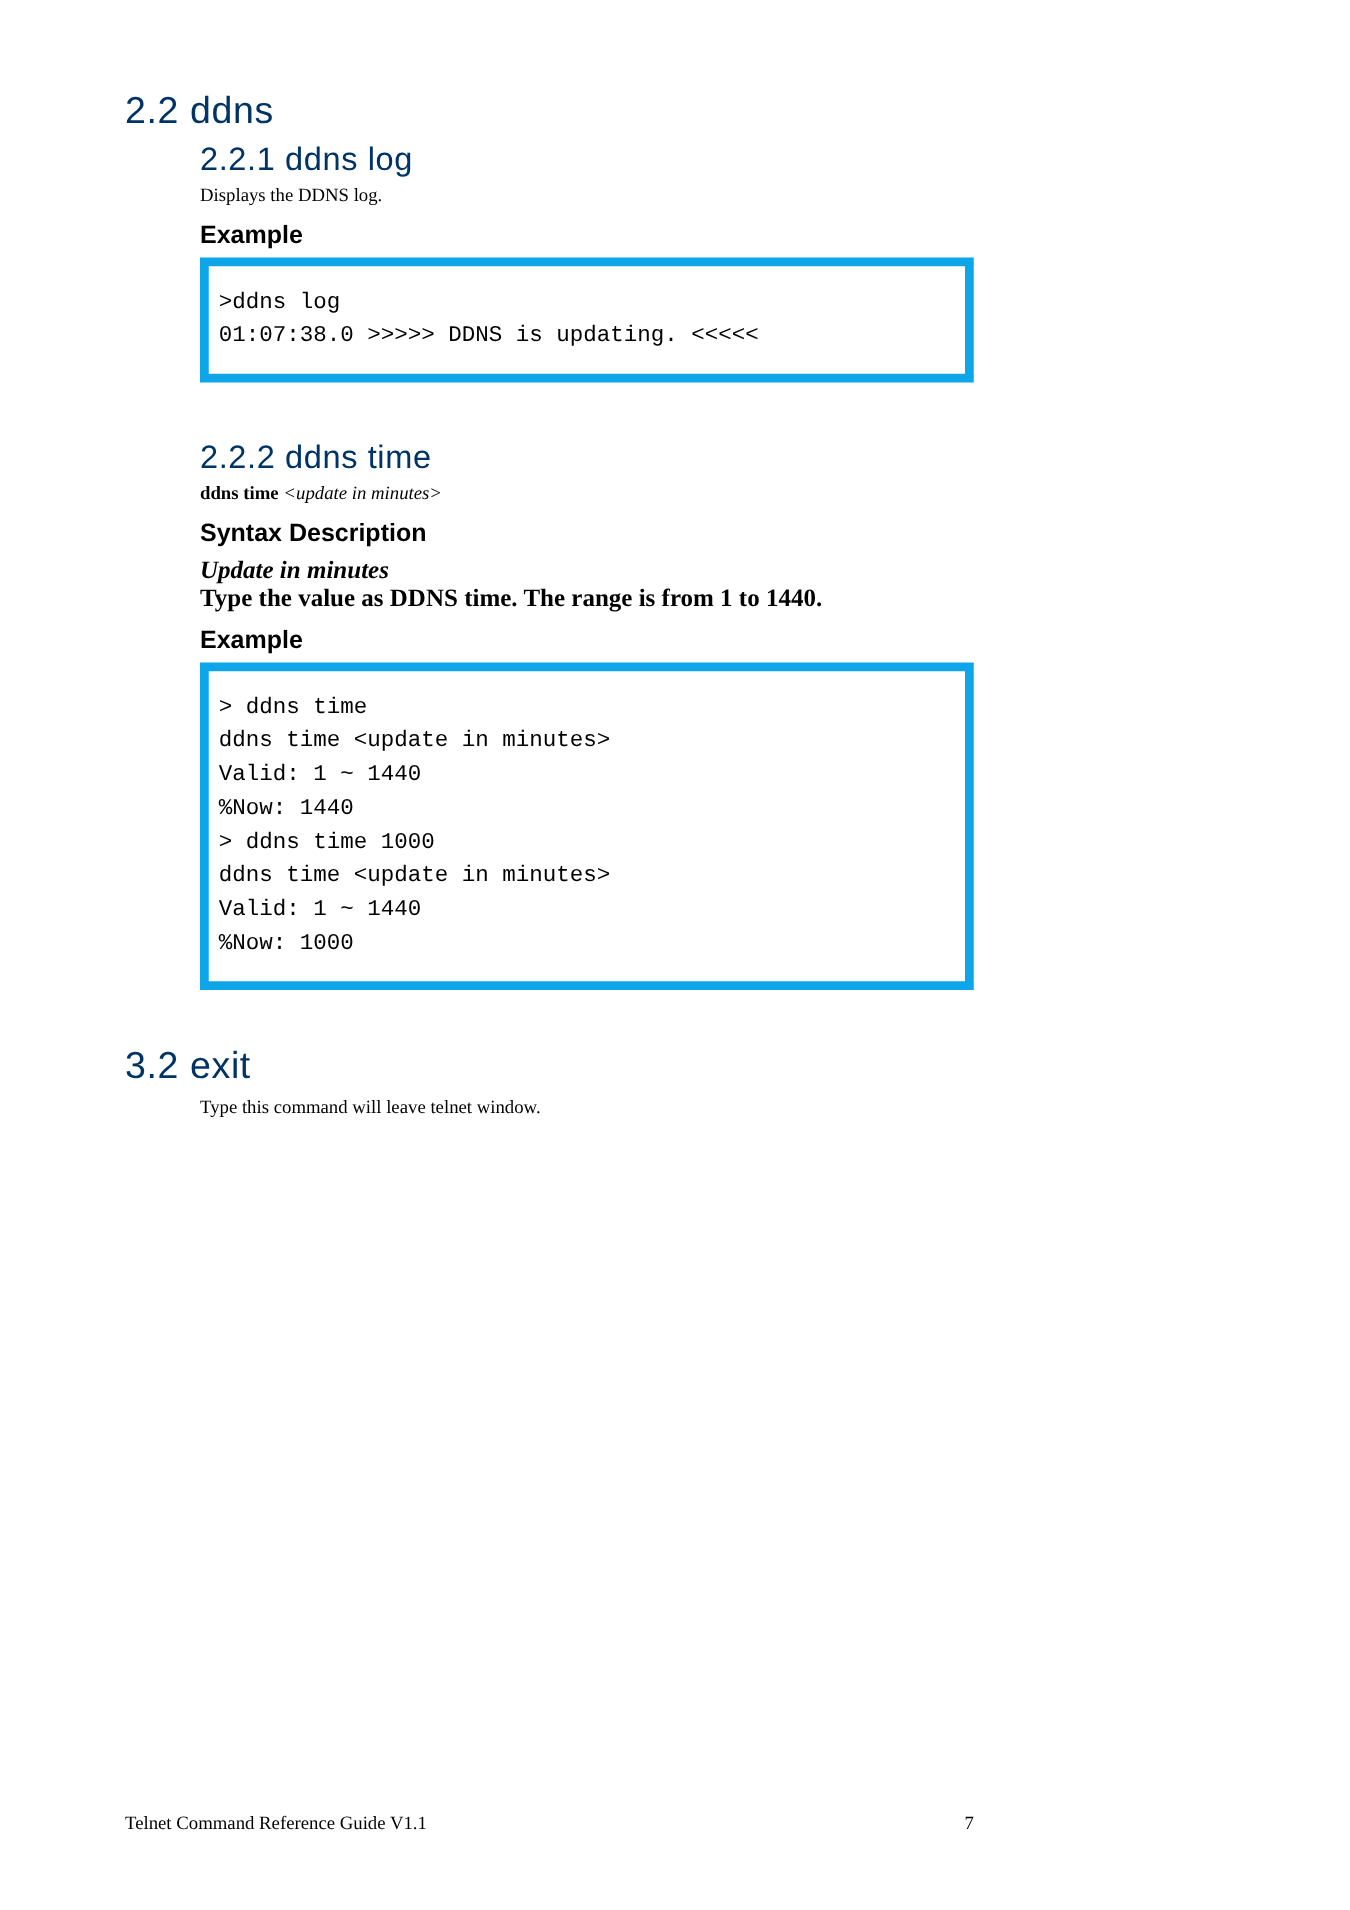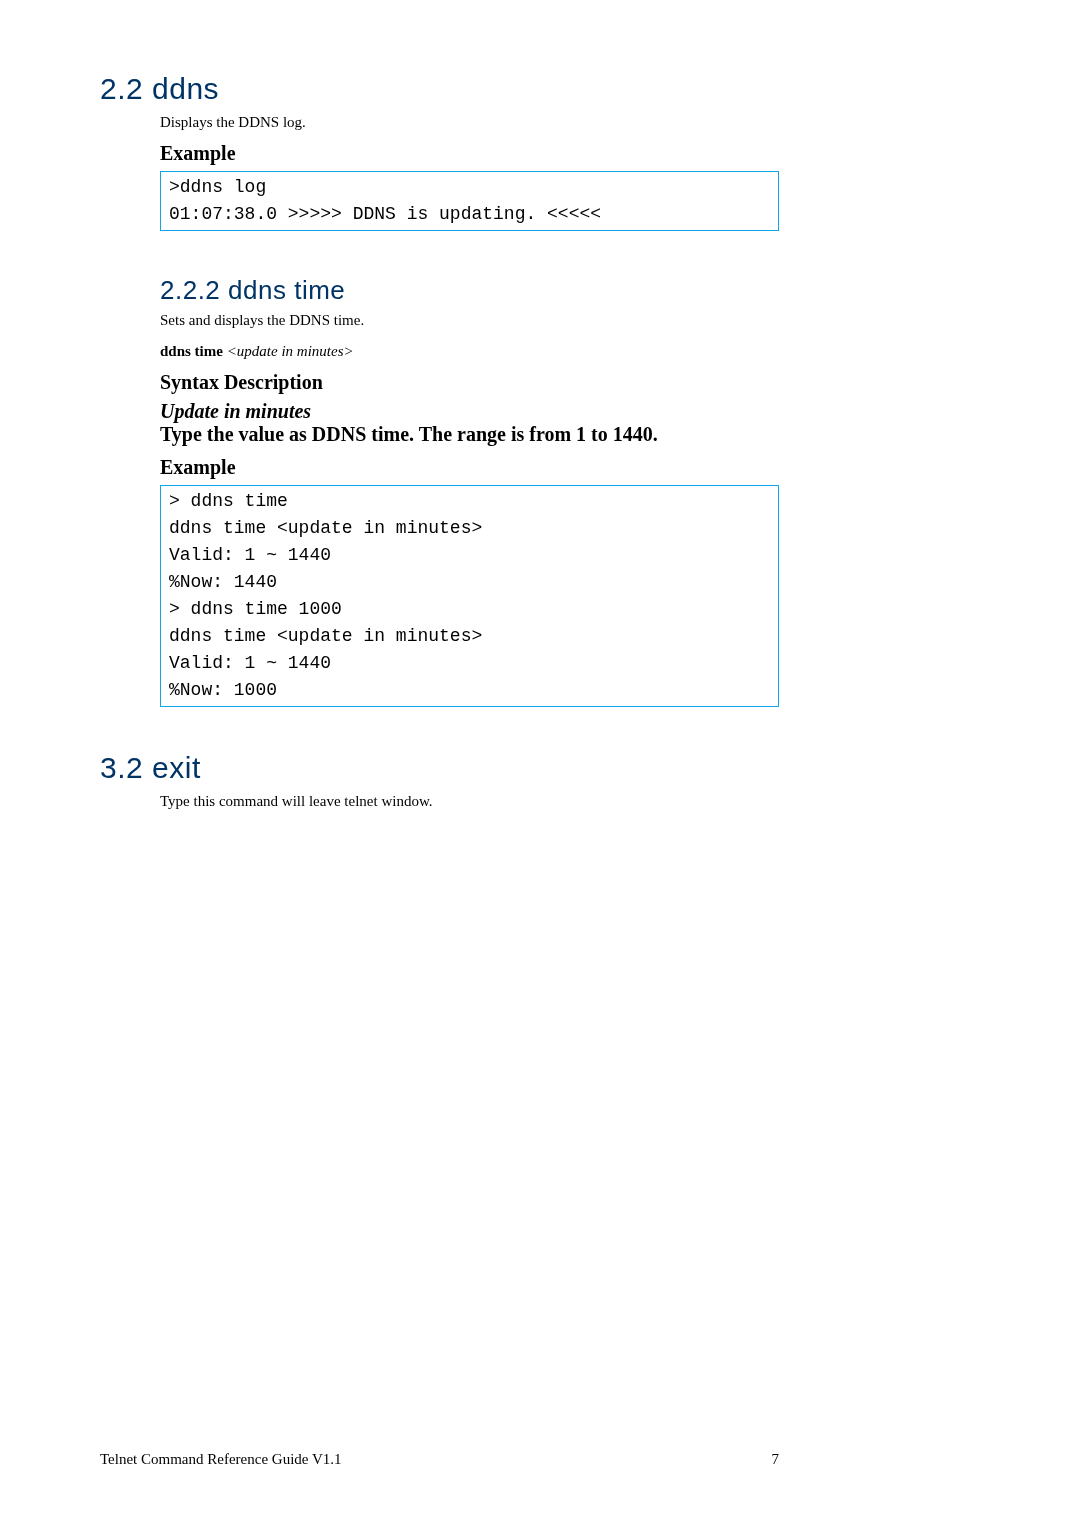--- a/index.html
+++ b/index.html
@@ -36,30 +36,30 @@
   }
   .sub-block {
     margin-left: 60px;
   }
   .body-text {
     font-size: 15px;
     margin: 4px 0 10px 0;
     line-height: 1.35;
   }
   .bold-label {
-    font-family: Liberation Serif, serif;
+    font-family: Liberation Sans, sans-serif;
     font-weight: bold;
     font-size: 20px;
     margin: 10px 0 6px 0;
   }
   .code-box {
-    border: 1px solid #0ea5e9;
+    border: 7px solid #0ea5e9;
     font-family: "Courier New", Courier, monospace;
     font-size: 18px;
-    padding: 2px 8px;
+    padding: 16px 8px;
     line-height: 1.5;
     white-space: pre;
     margin: 0 0 18px 0;
   }
   .syntax-line .bold {
     font-weight: bold;
   }
   .syntax-line .ital {
     font-style: italic;
   }
@@ -93,29 +93,29 @@
 </style>
 </head>
 <body>
 
 <div class="page">
 
   <div class="h2">2.2 ddns</div>
 
   <div class="sub-block">
 
+    <div class="h3">2.2.1 ddns log</div>
     <div class="body-text">Displays the DDNS log.</div>
     <div class="bold-label">Example</div>
     <div class="code-box">&gt;ddns log
 01:07:38.0 &gt;&gt;&gt;&gt;&gt; DDNS is updating. &lt;&lt;&lt;&lt;&lt;</div>
 
     <div class="section-gap"></div>
 
     <div class="h3">2.2.2 ddns time</div>
-    <div class="body-text">Sets and displays the DDNS time.</div>
     <div class="body-text syntax-line">
       <span class="bold">ddns time </span><span class="ital">&lt;update in minutes&gt;</span>
     </div>
     <div class="bold-label">Syntax Description</div>
     <div class="syntax-row">
       <span class="col1">Update in minutes</span>
       <span class="col2">Type the value as DDNS time. The range is from 1 to 1440.</span>
     </div>
     <div class="bold-label">Example</div>
     <div class="code-box">&gt; ddns time

